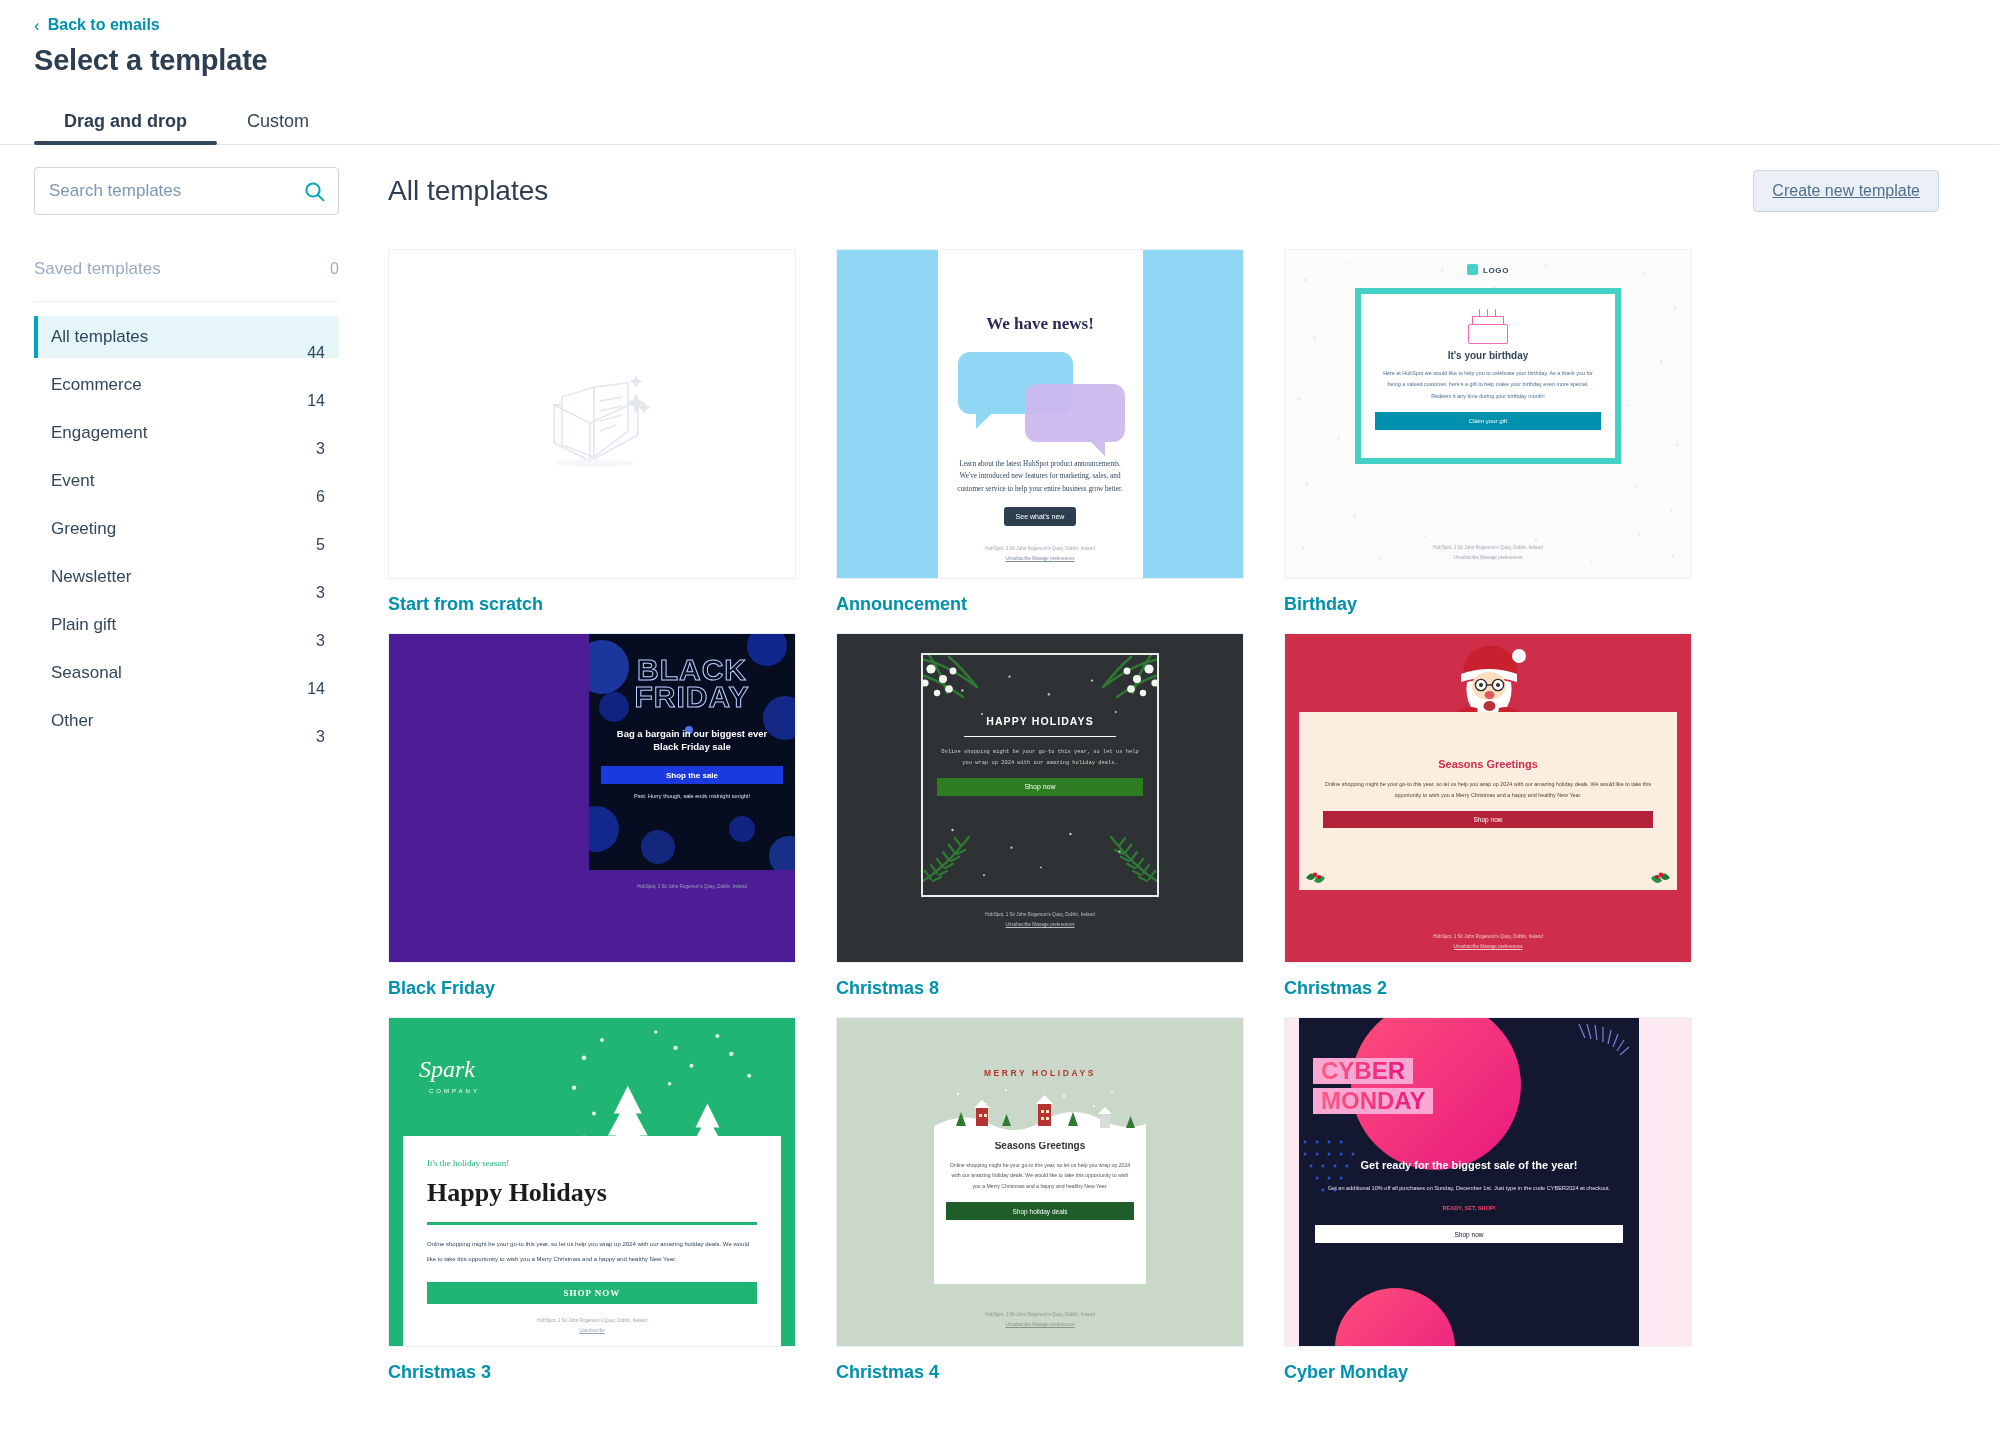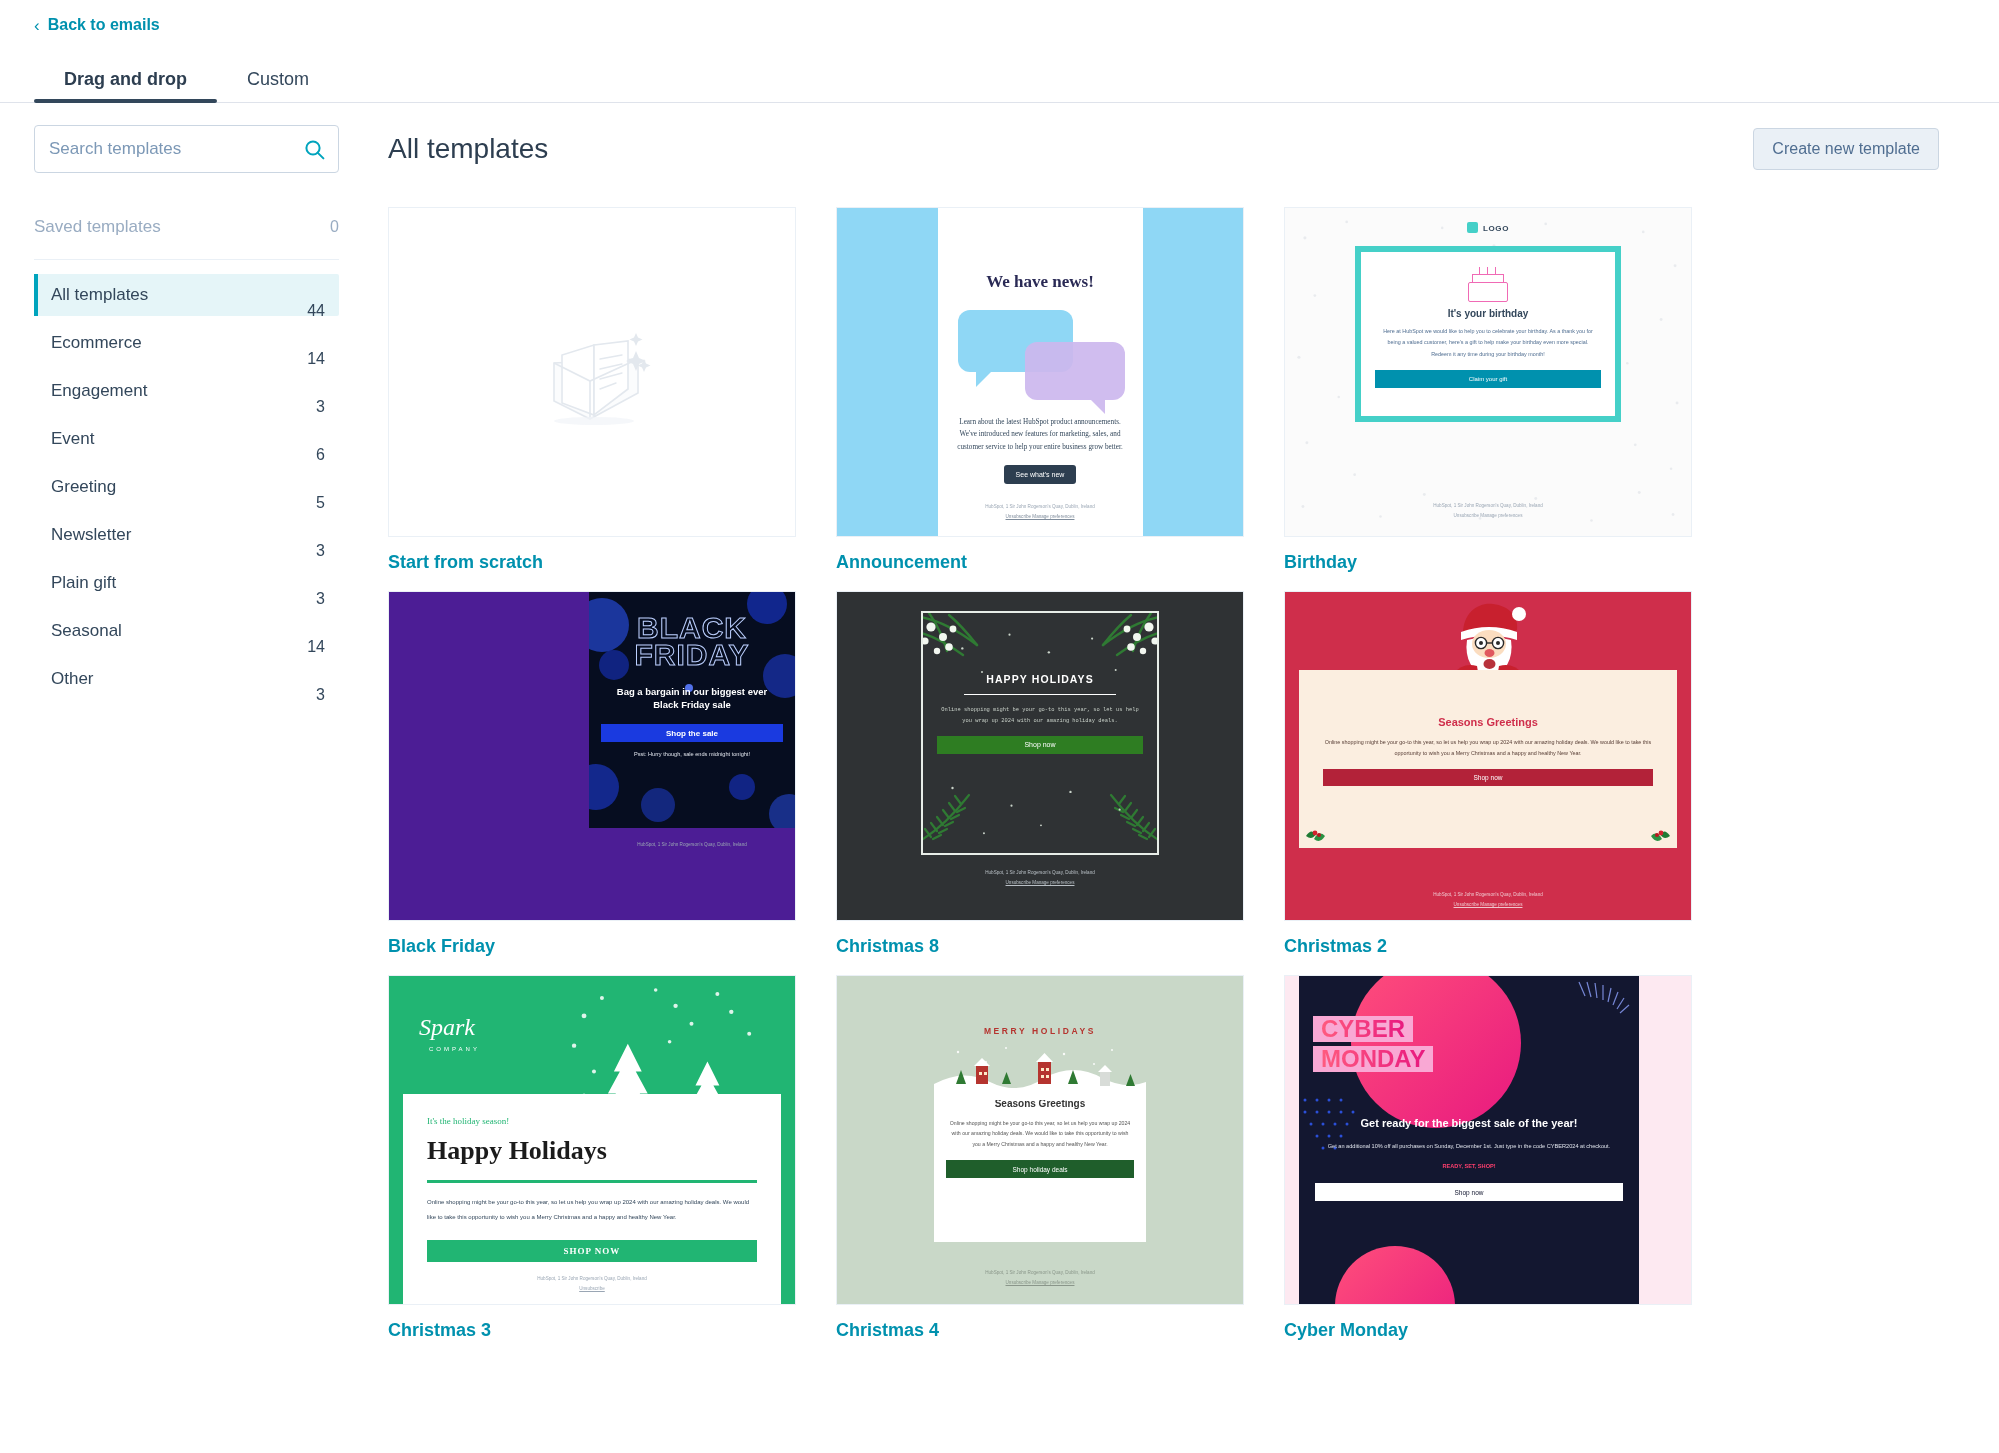--- a/index.html
+++ b/index.html
@@ -91,20 +91,21 @@
   .main-head {
     display: flex; justify-content: space-between; align-items: center;
     height: 48px; margin-bottom: 34px;
   }
   .main-title { font-size: 28px; font-weight: 400; color: #2d3e50; }
   .btn-create {
     background: #eaf0f6; border: 1px solid #cbd6e2; border-radius: 4px;
     color: #506e91; font-size: 16px;
     padding: 11px 18px; cursor: pointer;
     font-family: "Liberation Sans", sans-serif;
+    text-decoration: underline;
   }
 
   .grid {
     display: grid;
     grid-template-columns: repeat(3, 408px);
     column-gap: 40px; row-gap: 18px;
   }
   .card-cell { width: 408px; }
   .thumb {
     width: 408px; height: 330px;
@@ -267,20 +268,21 @@
   .dots { position:absolute; z-index:2; }
 </style>
 </head>
 <body>
 
 <div class="page-head">
   <div class="back-link">
     <span class="back-chevron">‹</span>
     <span>Back to emails</span>
   </div>
+  <div class="page-title">Select a template</div>
 </div>
 
 <div class="tab-bar">
   <div class="tab active">Drag and drop</div>
   <div class="tab">Custom</div>
 </div>
 
 <div class="body-wrap">
 
   <div class="sidebar">

